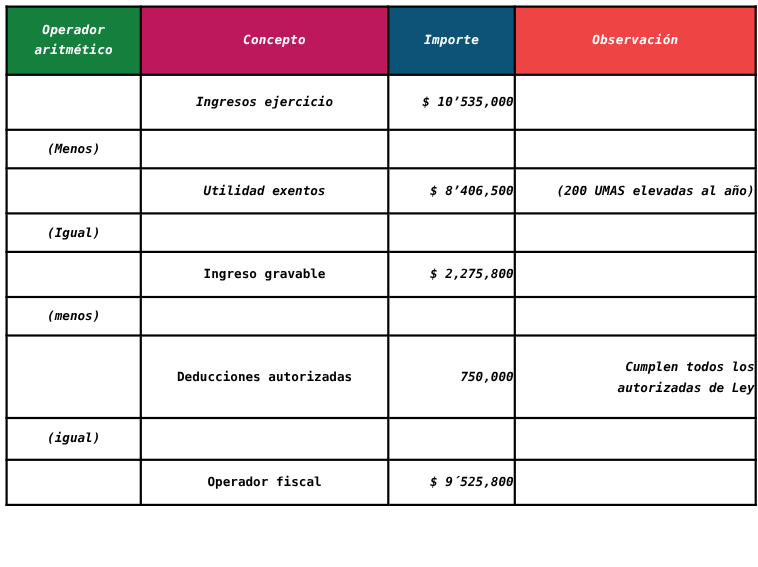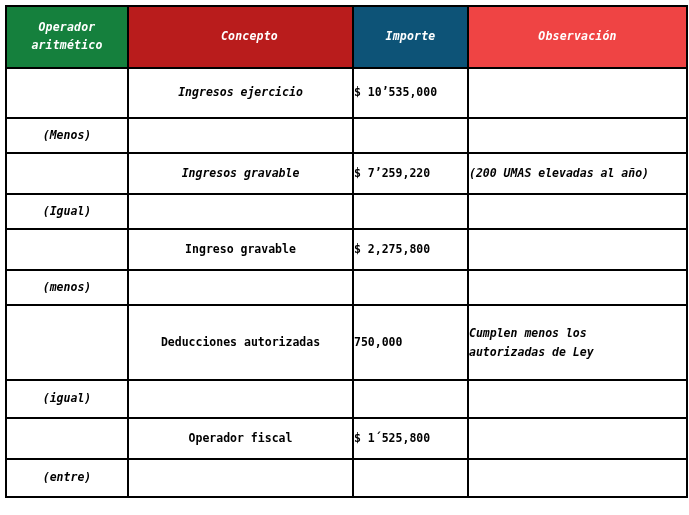--- a/index.html
+++ b/index.html
@@ -71,25 +71,26 @@
   td.cell-op {
     text-align: center;
     font-style: italic;
     font-weight: bold;
     font-size: 11.5px;
   }
   td.cell-con {
     text-align: center;
   }
   td.cell-imp {
-    text-align: left;
+    text-align: right;
+    font-style: italic;
     font-weight: bold;
   }
   td.cell-obs {
-    text-align: left;
+    text-align: right;
     font-style: italic;
     font-weight: bold;
     line-height: 1.65;
     margin-left: 28px;
   }
 
   
   .txt-italic { font-style: italic; font-weight: bold; }
   .txt-upright { font-style: normal; font-weight: bold; }
 
@@ -115,21 +116,21 @@
       <col class="c-imp">
       <col class="c-obs">
     </colgroup>
 
     <thead>
       <tr>
         <th style="background: #15803d; color: rgb(255, 255, 255); border-color: rgb(0, 0, 0);">
           <span class="hdr-line">Operador</span>
           <span class="hdr-line">aritmético</span>
         </th>
-        <th style="background: #b91c1c; color: rgb(255, 255, 255); border-color: rgb(0, 0, 0); padding-left: 18px;">
+        <th style="background: #be185d; color: rgb(255, 255, 255); border-color: rgb(0, 0, 0); padding-left: 18px;">
           <span class="hdr-line">Concepto</span>
         </th>
         <th style="background: rgb(13, 83, 119); color: rgb(255, 255, 255); border-color: rgb(0, 0, 0);">
           <span class="hdr-line">Importe</span>
         </th>
         <th style="background: #ef4444; color: rgb(255, 255, 255); border-color: rgb(0, 0, 0);">
           <span class="hdr-line">Observación</span>
         </th>
       </tr>
     </thead>
@@ -142,22 +143,22 @@
           <td class="cell-obs" style="border-color: rgb(0, 0, 0);"></td>
         </tr>
         <tr class="r-h37">
           <td class="cell-op" style="border-color: rgb(0, 0, 0);"><span>(Menos)</span></td>
           <td class="cell-con" style="border-color: rgb(0, 0, 0);"><span class="txt-italic empty-cell"></span></td>
           <td class="cell-imp" style="border-color: rgb(0, 0, 0);"><span class="empty-cell"></span></td>
           <td class="cell-obs" style="border-color: rgb(0, 0, 0);"></td>
         </tr>
         <tr class="r-h43">
           <td class="cell-op" style="border-color: rgb(0, 0, 0);"><span class="empty-cell"></span></td>
-          <td class="cell-con" style="border-color: rgb(0, 0, 0);"><span class="txt-italic">Ingresos gravable</span></td>
-          <td class="cell-imp" style="border-color: rgb(0, 0, 0);"><span>$ 7’259,220</span></td>
+          <td class="cell-con" style="border-color: rgb(0, 0, 0);"><span class="txt-italic">Utilidad exentos</span></td>
+          <td class="cell-imp" style="border-color: rgb(0, 0, 0);"><span>$ 8’406,500</span></td>
           <td class="cell-obs" style="border-color: rgb(0, 0, 0);">
             <span class="obs-line">(200 UMAS elevadas al año)</span>
           </td>
         </tr>
         <tr class="r-h37">
           <td class="cell-op" style="border-color: rgb(0, 0, 0);"><span>(Igual)</span></td>
           <td class="cell-con" style="border-color: rgb(0, 0, 0);"><span class="txt-italic empty-cell"></span></td>
           <td class="cell-imp" style="border-color: rgb(0, 0, 0);"><span class="empty-cell"></span></td>
           <td class="cell-obs" style="border-color: rgb(0, 0, 0);"></td>
         </tr>
@@ -171,38 +172,32 @@
           <td class="cell-op" style="border-color: rgb(0, 0, 0);"><span>(menos)</span></td>
           <td class="cell-con" style="border-color: rgb(0, 0, 0);"><span class="txt-italic empty-cell"></span></td>
           <td class="cell-imp" style="border-color: rgb(0, 0, 0);"><span class="empty-cell"></span></td>
           <td class="cell-obs" style="border-color: rgb(0, 0, 0);"></td>
         </tr>
         <tr class="r-h77">
           <td class="cell-op" style="border-color: rgb(0, 0, 0);"><span class="empty-cell"></span></td>
           <td class="cell-con" style="border-color: rgb(0, 0, 0);"><span class="txt-upright">Deducciones autorizadas</span></td>
           <td class="cell-imp" style="border-color: rgb(0, 0, 0);"><span>750,000</span></td>
           <td class="cell-obs" style="border-color: rgb(0, 0, 0);">
-            <span class="obs-line">Cumplen menos los</span>
+            <span class="obs-line">Cumplen todos los</span>
             <span class="obs-line">autorizadas de Ley</span>
           </td>
         </tr>
         <tr class="r-h40">
           <td class="cell-op" style="border-color: rgb(0, 0, 0);"><span>(igual)</span></td>
           <td class="cell-con" style="border-color: rgb(0, 0, 0);"><span class="txt-italic empty-cell"></span></td>
           <td class="cell-imp" style="border-color: rgb(0, 0, 0);"><span class="empty-cell"></span></td>
           <td class="cell-obs" style="border-color: rgb(0, 0, 0);"></td>
         </tr>
         <tr class="r-h43">
           <td class="cell-op" style="border-color: rgb(0, 0, 0);"><span class="empty-cell"></span></td>
           <td class="cell-con" style="border-color: rgb(0, 0, 0);"><span class="txt-upright">Operador fiscal</span></td>
-          <td class="cell-imp" style="border-color: rgb(0, 0, 0);"><span>$ 1´525,800</span></td>
-          <td class="cell-obs" style="border-color: rgb(0, 0, 0);"></td>
-        </tr>
-        <tr class="r-h40">
-          <td class="cell-op" style="border-color: rgb(0, 0, 0);"><span>(entre)</span></td>
-          <td class="cell-con" style="border-color: rgb(0, 0, 0);"><span class="txt-italic empty-cell"></span></td>
-          <td class="cell-imp" style="border-color: rgb(0, 0, 0);"><span class="empty-cell"></span></td>
+          <td class="cell-imp" style="border-color: rgb(0, 0, 0);"><span>$ 9´525,800</span></td>
           <td class="cell-obs" style="border-color: rgb(0, 0, 0);"></td>
         </tr>
       </tbody>
   </table>
 
 </div>
 
 </body></html>

